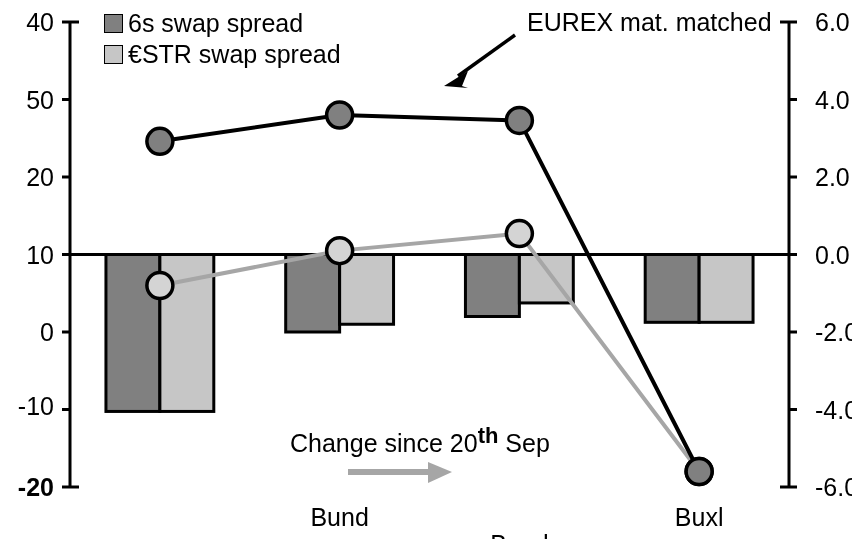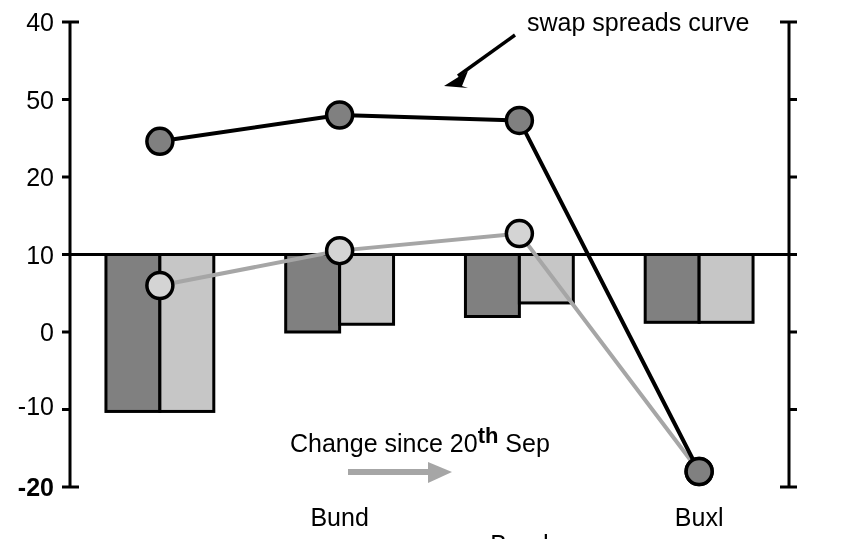--- a/index.html
+++ b/index.html
@@ -44,20 +44,29 @@
   <div id="yaxis-left">
       <div class="ytick-l" style="top: 22px; right: 4px;">40</div>
       <div class="ytick-l" style="top: 99.5px; right: 4px;">50</div>
       <div class="ytick-l" style="top: 177px; right: 4px;">20</div>
       <div class="ytick-l" style="top: 254.5px; right: 4px;">10</div>
       <div class="ytick-l" style="top: 332px; right: 4px;">0</div>
       <div class="ytick-l" style="top: 406px; right: 4px;">-10</div>
       <div class="ytick-l" style="top: 487px; right: 4px; font-weight: bold;">-20</div>
     </div>
 
+  <div id="yaxis-right">
+      <div class="ytick-r" style="top: 22px; left: 16px;">6.0</div>
+      <div class="ytick-r" style="top: 99.5px; left: 16px;">4.0</div>
+      <div class="ytick-r" style="top: 177px; left: 16px;">2.0</div>
+      <div class="ytick-r" style="top: 254.5px; left: 16px;">0.0</div>
+      <div class="ytick-r" style="top: 332px; left: 16px;">-2.0</div>
+      <div class="ytick-r" style="top: 409.5px; left: 16px;">-4.0</div>
+      <div class="ytick-r" style="top: 487px; left: 16px;">-6.0</div>
+    </div>
 
   <div id="xaxis" class="abs" style="left:0;top:0;width:852px;height:539px;">
       <div class="xtick" style="left: 339.625px; top: 505px;">Bund</div>
       <div class="xtick" style="left: 519.375px; top: 532px;">Bund</div>
       <div class="xtick" style="left: 699.125px; top: 505px;">Buxl</div>
     </div>
 
   <svg id="plot" class="abs" style="left:0;top:0;" width="852" height="539">
       <g>
         <g>
@@ -113,22 +122,32 @@
       <g>
         <line x1="515" y1="35" x2="458" y2="76" stroke="#000" stroke-width="3.5"></line>
         <polygon points="444,86 468,71 462,86 468,88" fill="#000"></polygon>
       </g>
       <g>
         <line x1="348" y1="472" x2="428" y2="472" stroke="#a6a6a6" stroke-width="6"></line>
         <polygon points="428,462 452,472 428,483" fill="#a6a6a6"></polygon>
       </g>
     </svg>
 
+  <div id="legend">
+      <div class="legend-row">
+        <span class="legend-swatch" style="background: rgb(128, 128, 128);"></span>
+        <span class="legend-label">6s swap spread</span>
+      </div>
+      <div class="legend-row">
+        <span class="legend-swatch" style="background: rgb(198, 198, 198);"></span>
+        <span class="legend-label">€STR swap spread</span>
+      </div>
+    </div>
 
   <div id="annot-curve">
-    <div>swap spreads curve</div>
+    <div>EUREX mat. matched</div>
   </div>
 
   <div id="annot-change">
     <span>Change since 20</span><sup>th</sup><span> Sep</span>
   </div>
 
 </div>
 
 </body></html>

